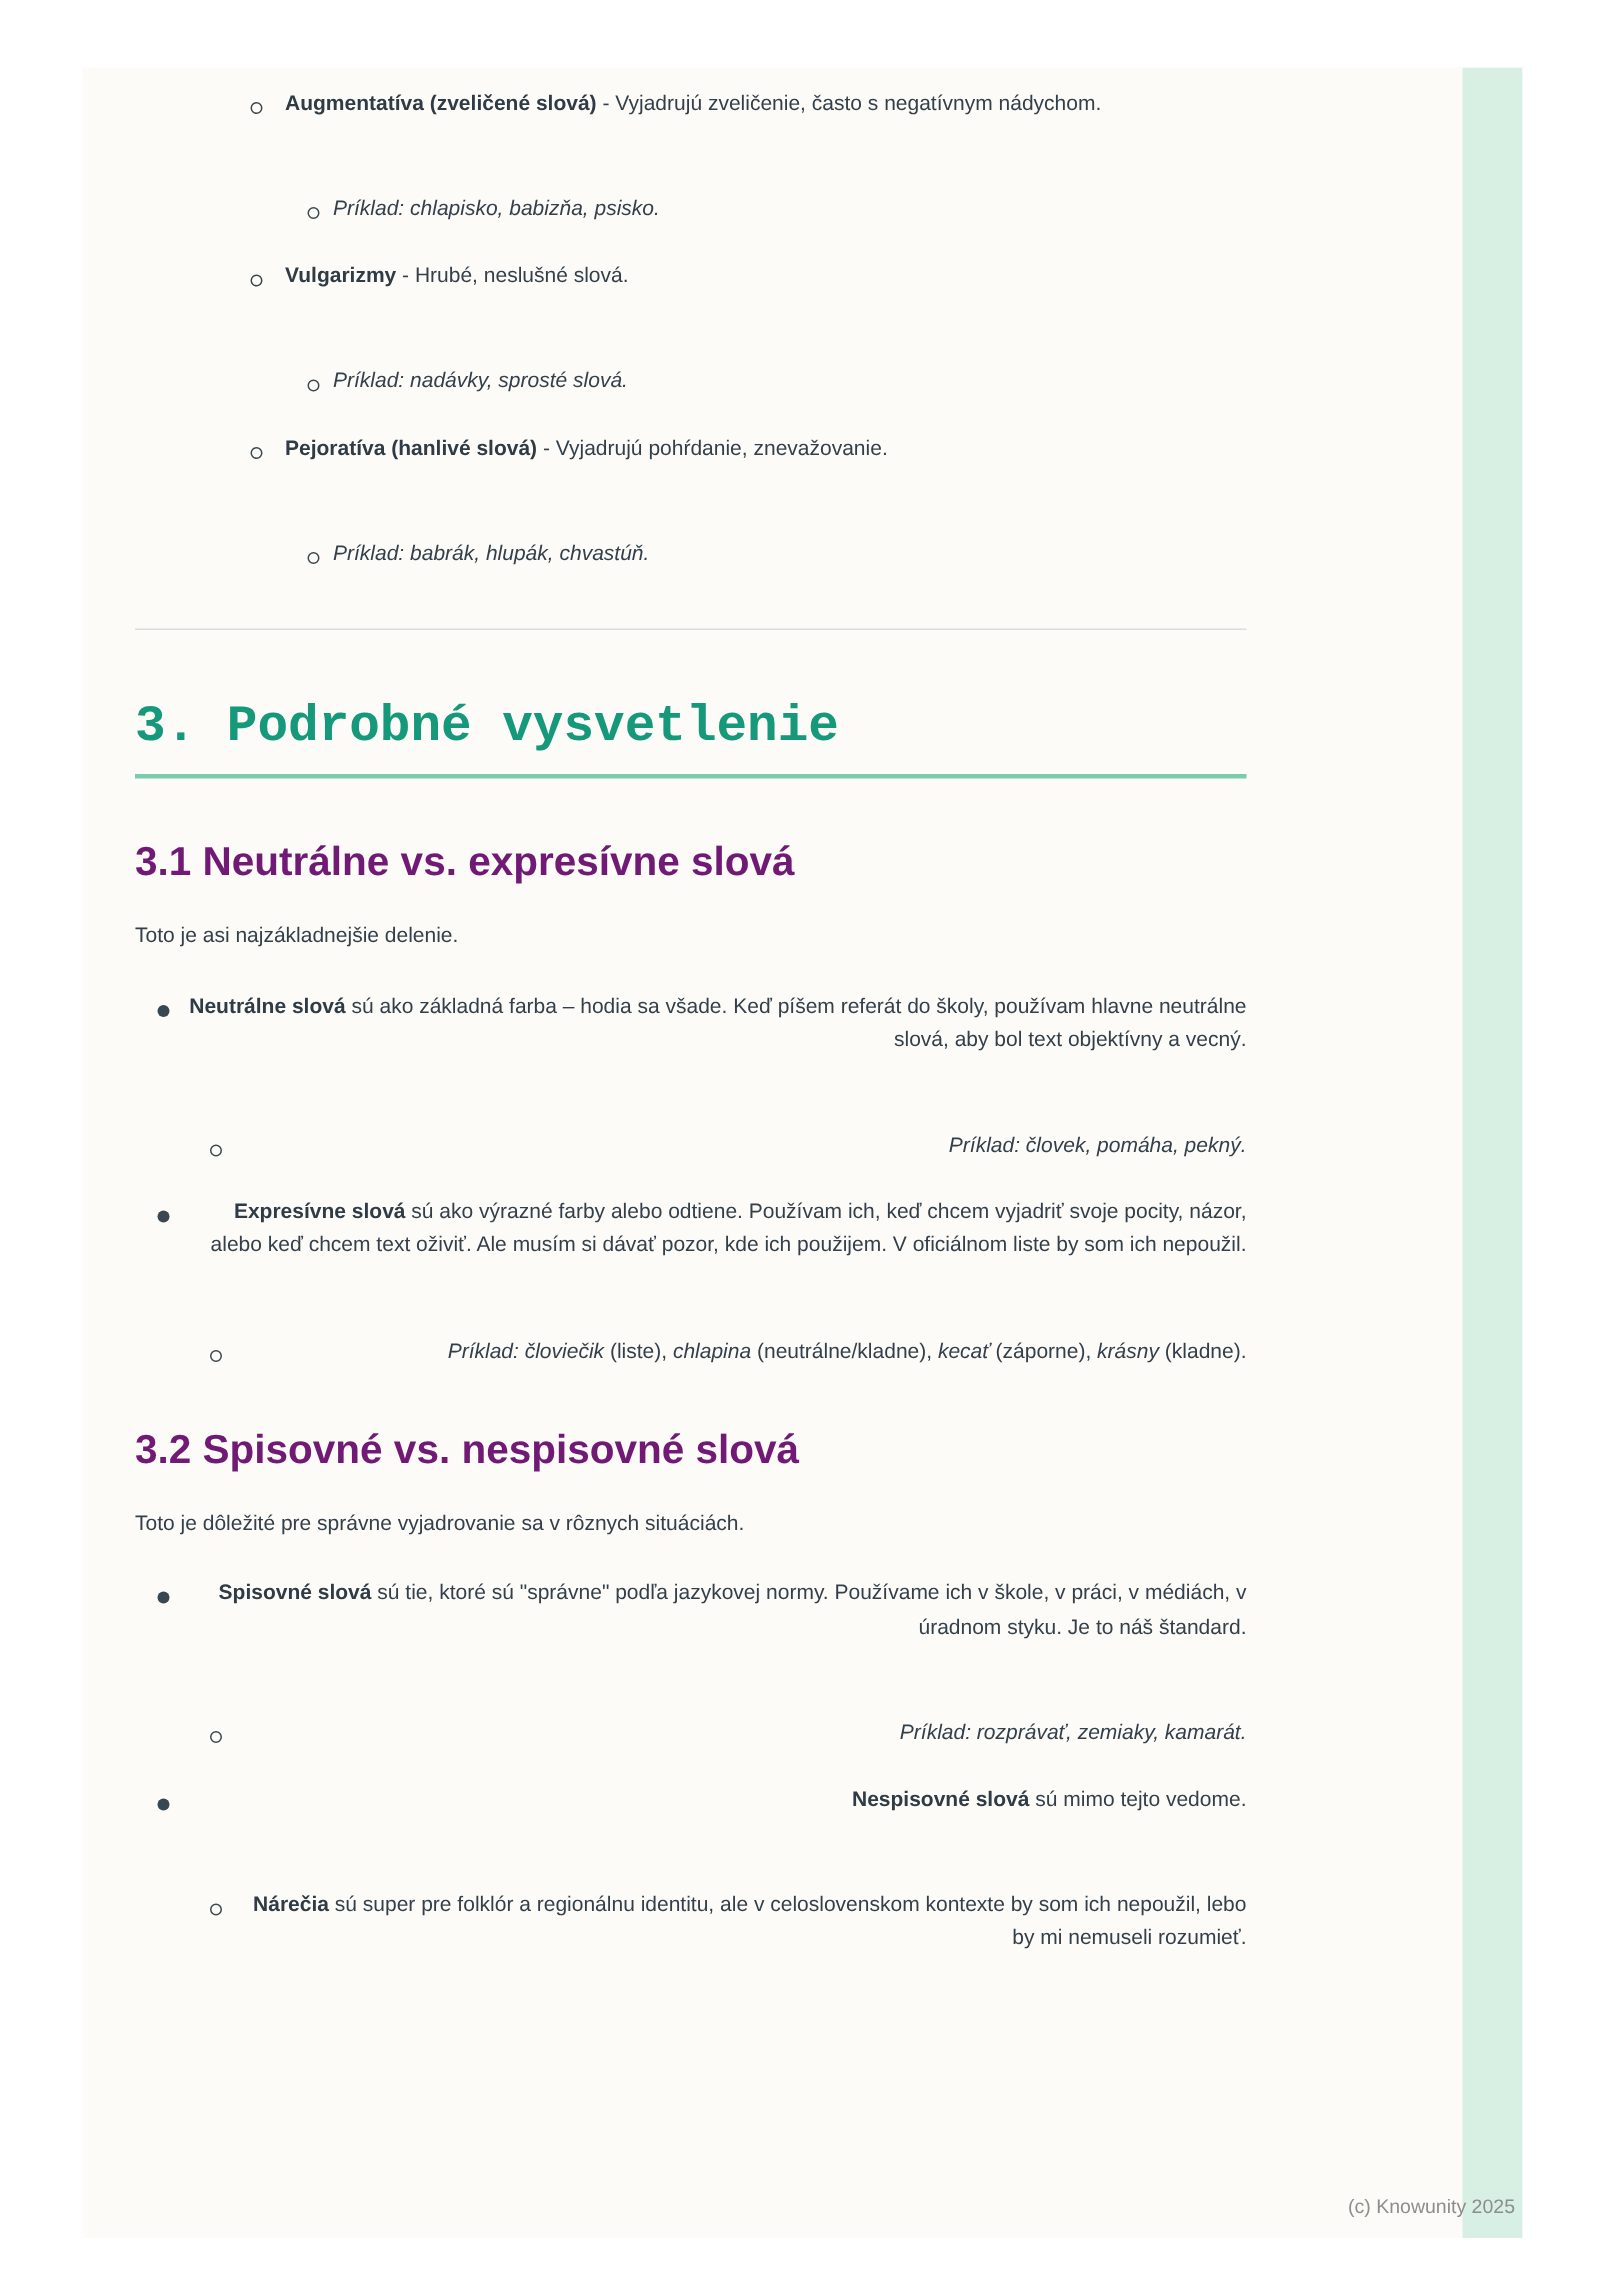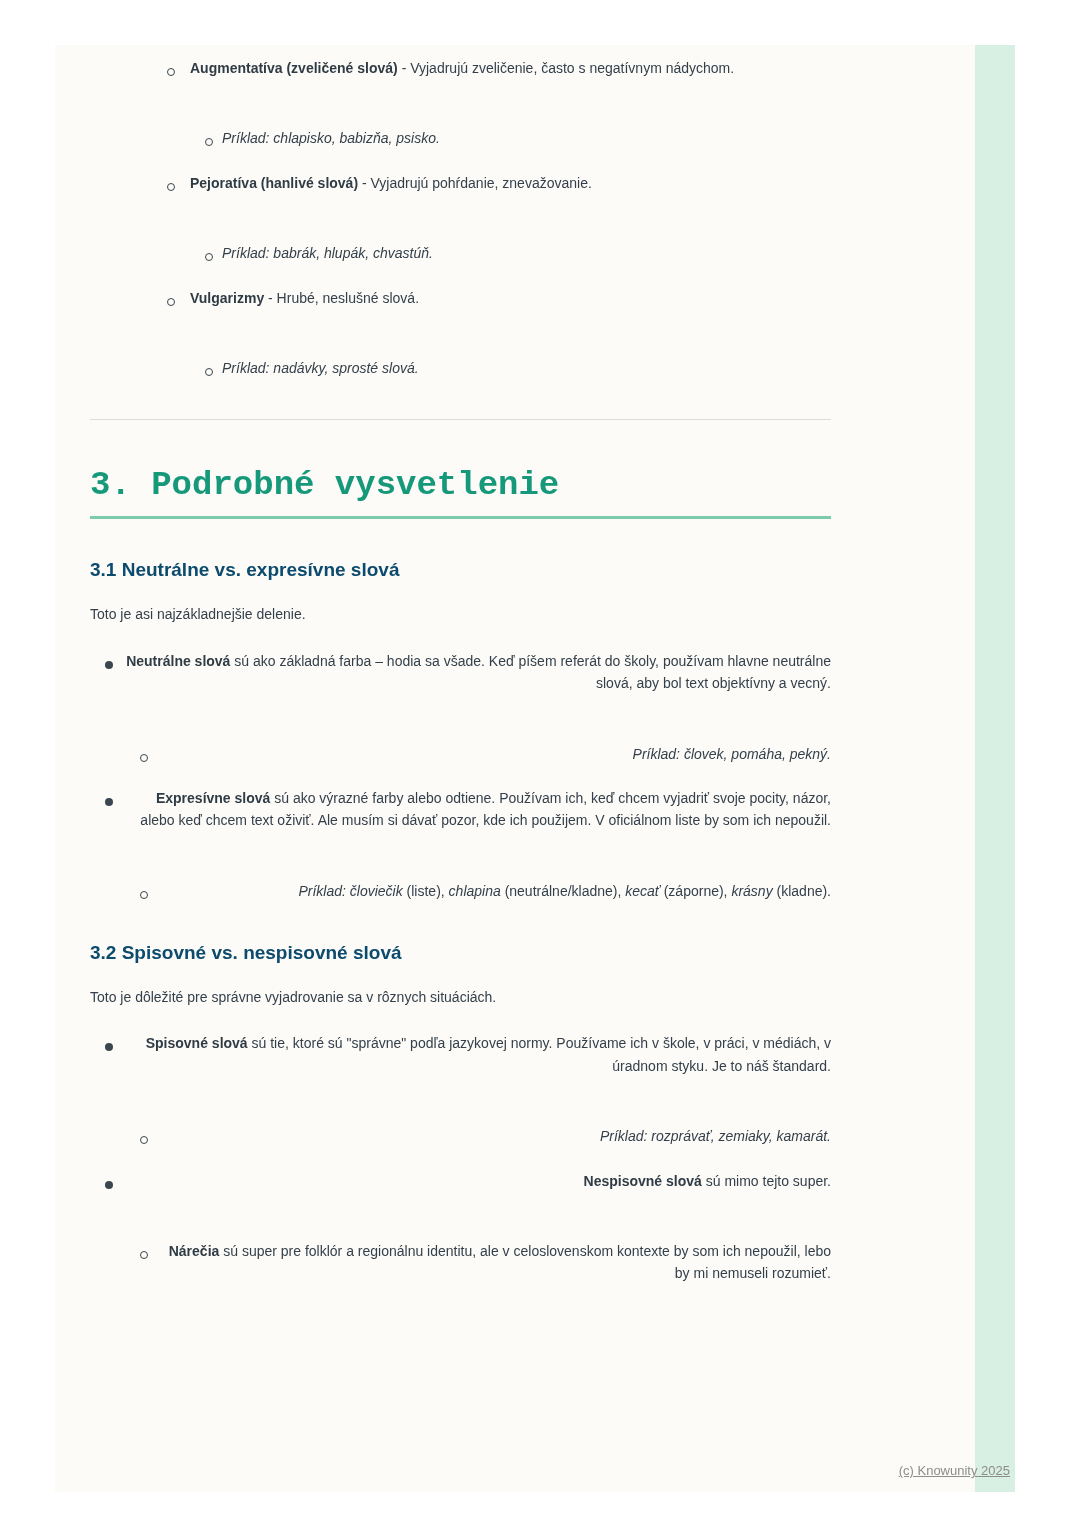--- a/index.html
+++ b/index.html
@@ -59,31 +59,30 @@
     font-size:34px; font-weight:700;
     color:#16997a;
     font-family:Liberation Mono, monospace;
   }
   .h1-rule {
     margin-top:12px;
     height:3px; background:#7dcbad;
   }
   h2 {
     margin-top:40px;
-    font-size:19px; font-weight:700;
-    color:#0c4a6e;
+    font-size:27px; font-weight:700;
+    color:#701a75;
   }
   .intro { margin-top:26px; text-align:justify; }
   .lead { margin-top:22px; }
 
   .footer {
     position:absolute; right:70px; top:1463px;
     font-size:13px; color:#8d8d8d;
     z-index:2;
-    text-decoration:underline;
   }
 </style>
 </head>
 <body>
 
 <div class="page">
   <div class="stripe"></div>
 
   <div class="content">
 
@@ -94,36 +93,36 @@
         <ul class="sub">
           <li class="li">
             <span class="marker hollow"></span>
             <p class="li-text"><em>Príklad:</em><em> chlapisko, babizňa, psisko.</em></p>
           </li>
         </ul>
       </li>
 
       <li class="li">
         <span class="marker hollow"></span>
-        <p class="li-text"><strong>Pejoratíva (hanlivé slová)</strong><span> - Vyjadrujú pohŕdanie, znevažovanie.</span></p>
+        <p class="li-text"><strong>Vulgarizmy</strong><span> - Hrubé, neslušné slová.</span></p>
         <ul class="sub">
           <li class="li">
             <span class="marker hollow"></span>
-            <p class="li-text"><em>Príklad:</em><em> babrák, hlupák, chvastúň.</em></p>
+            <p class="li-text"><em>Príklad:</em><em> nadávky, sprosté slová.</em></p>
           </li>
         </ul>
       </li>
 
       <li class="li">
         <span class="marker hollow"></span>
-        <p class="li-text"><strong>Vulgarizmy</strong><span> - Hrubé, neslušné slová.</span></p>
+        <p class="li-text"><strong>Pejoratíva (hanlivé slová)</strong><span> - Vyjadrujú pohŕdanie, znevažovanie.</span></p>
         <ul class="sub">
           <li class="li">
             <span class="marker hollow"></span>
-            <p class="li-text"><em>Príklad:</em><em> nadávky, sprosté slová.</em></p>
+            <p class="li-text"><em>Príklad:</em><em> babrák, hlupák, chvastúň.</em></p>
           </li>
         </ul>
       </li>
     </ul>
 
     <hr class="divider">
 
     <h1>3. Podrobné vysvetlenie</h1>
     <div class="h1-rule"></div>
 
@@ -164,21 +163,21 @@
         <ul class="sub">
           <li class="li">
             <span class="marker hollow"></span>
             <p class="li-text"><em>Príklad:</em><em> rozprávať, zemiaky, kamarát.</em></p>
           </li>
         </ul>
       </li>
 
       <li class="li">
         <span class="marker disc"></span>
-        <p class="li-text"><strong>Nespisovné slová</strong><span> sú mimo tejto super.</span></p>
+        <p class="li-text"><strong>Nespisovné slová</strong><span> sú mimo tejto vedome.</span></p>
         <ul class="sub">
           <li class="li">
             <span class="marker hollow"></span>
             <p class="li-text"><strong>Nárečia</strong><span> sú super pre folklór a regionálnu identitu, ale v celoslovenskom kontexte by som ich nepoužil, lebo by mi nemuseli rozumieť.</span></p>
           </li>
         </ul>
       </li>
     </ul>
 
   </div>

